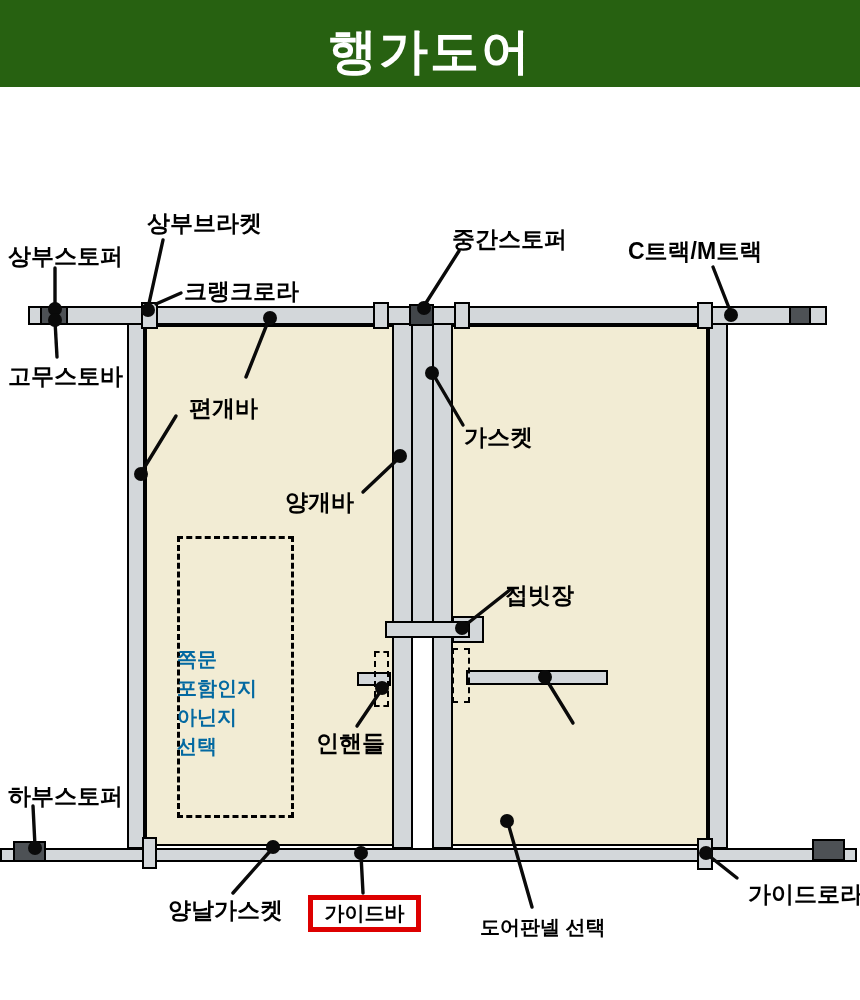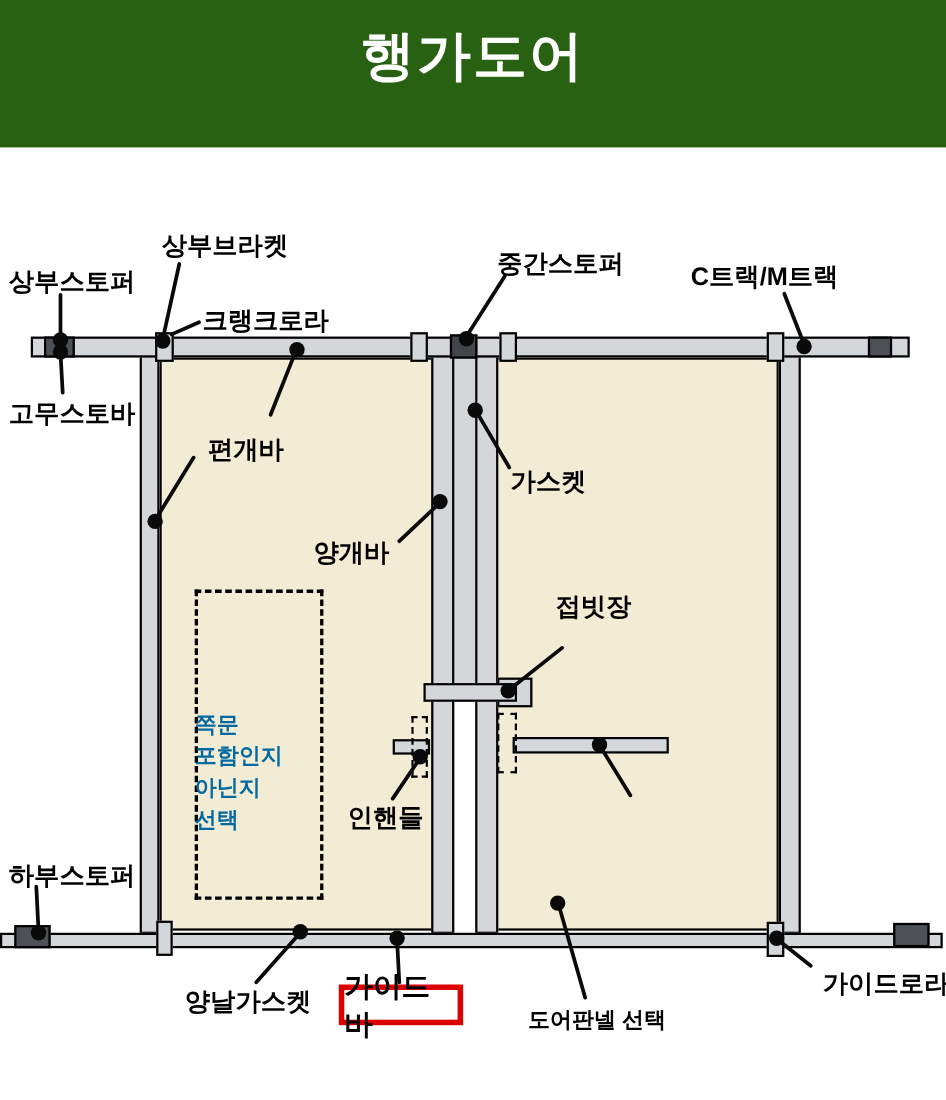--- a/index.html
+++ b/index.html
@@ -1,20 +1,20 @@
 <!DOCTYPE html>
 <html><head>
 <meta charset="utf-8">
 <style>
   html,body{margin:0;padding:0;background:#fff;}
   body{width:860px;height:1000px;position:relative;font-family:"Liberation Sans","DejaVu Sans",sans-serif;}
   #stage{position:absolute;left:0;top:0;width:860px;height:1000px;background:#fff;overflow:hidden;}
 
   
-  .hdr{position:absolute;left:0;top:0;width:860px;height:134px;background:#276111;}
+  .hdr{position:absolute;left:0;top:0;width:860px;height:87px;background:#276111;}
   .hdr-title{width:100%;text-align:center;line-height:103px;font-size:49px;font-weight:bold;color:#ffffff;letter-spacing:2px;}
 
   
   .sh{position:absolute;box-sizing:border-box;border:2px solid #000;background:#d3d7da;}
   .noborder{border:none;}
   .dark{background:#4d5155;}
   .darker{background:#42464a;}
   .beige{background:#f2ecd4;}
   .dashed{border:2px dashed #000;background:transparent;}
 
@@ -51,34 +51,34 @@
   .lbl{position:absolute;font-size:23px;font-weight:bold;color:#000;white-space:nowrap;z-index:7;}
   .lb-top-stopper{left:8px;top:241px;}
   .lb-top-bracket{left:147px;top:208px;}
   .lb-crank{left:184px;top:276px;}
   .lb-rubber{left:8px;top:361px;}
   .lb-single{left:189px;top:393px;}
   .lb-mid-stop{left:452px;top:224px;text-align:right;}
   .lb-track{left:628px;top:236px;}
   .lb-gasket{left:464px;top:422px;}
   .lb-double{left:285px;top:487px;}
-  .lb-latch{left:505px;top:536px;}
+  .lb-latch{left:505px;top:580px;}
   .lb-inner{left:316px;top:728px;}
   .lb-outer{left:507px;top:726px;}
   .lb-bottom-stopper{left:8px;top:781px;}
   .lb-dgasket{left:168px;top:895px;}
   .lb-door-select{left:480px;top:914px;font-size:20px;}
   .lb-guide-roller{left:720px;top:879px;margin-left:28px;}
 
   .note-text{position:absolute;left:177px;top:645px;width:117px;
              font-size:20px;font-weight:bold;line-height:29px;color:#0369a1;z-index:7;}
 
   .guide-box{position:absolute;left:308px;top:895px;width:113px;height:37px;box-sizing:border-box;
              border:5px solid #dd0000;background:#fff;display:flex;align-items:center;justify-content:center;
-             font-size:26px;font-weight:bold;color:#000;z-index:7;}
+             font-size:20px;font-weight:bold;color:#000;z-index:7;}
 
   #leaders{position:absolute;left:0;top:0;width:860px;height:1000px;z-index:6;pointer-events:none;}
 </style>
 </head>
 <body>
 
 <div id="stage">
 
   <div class="hdr">
     <div class="hdr-title">행가도어</div>

